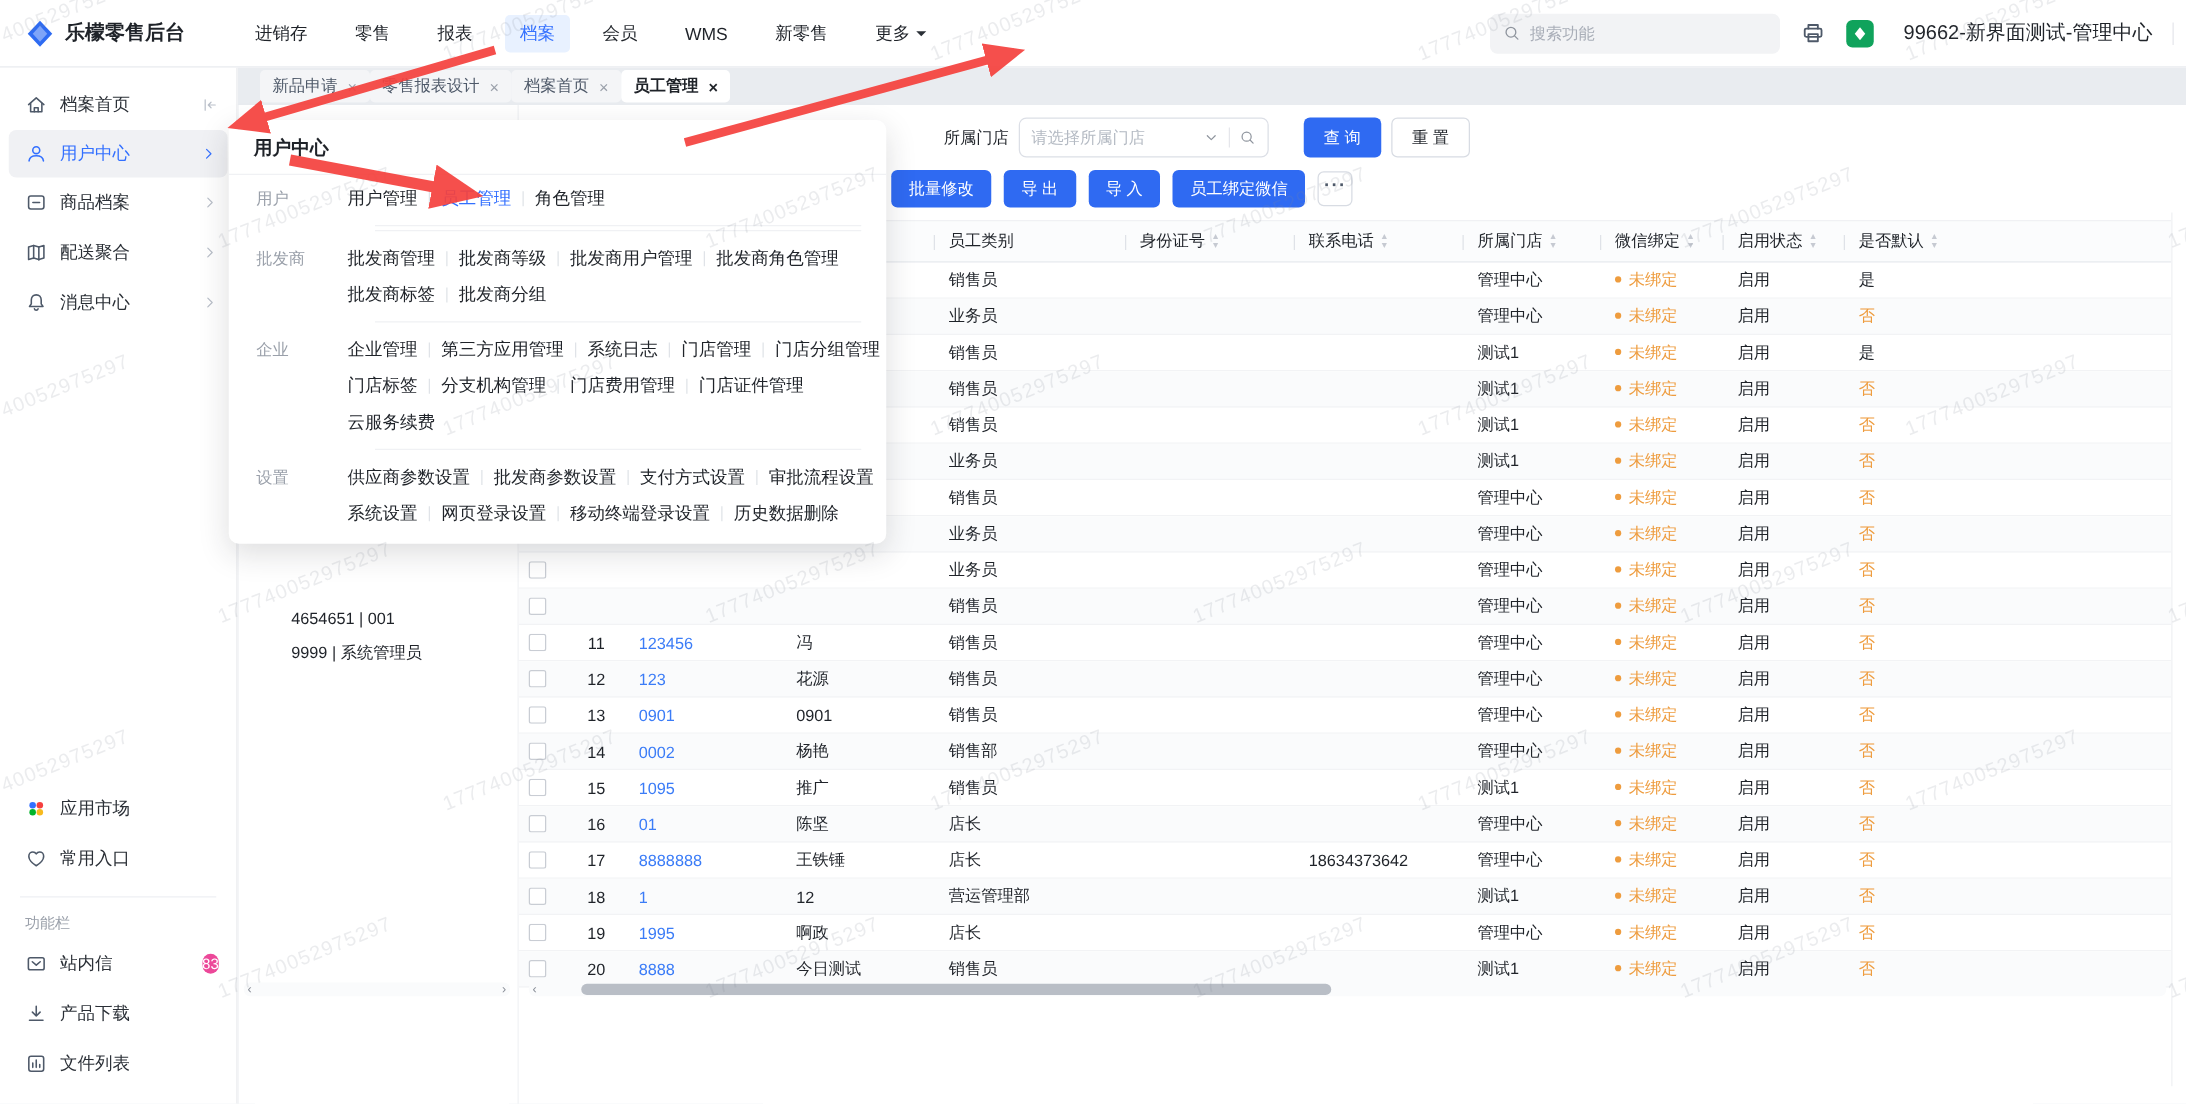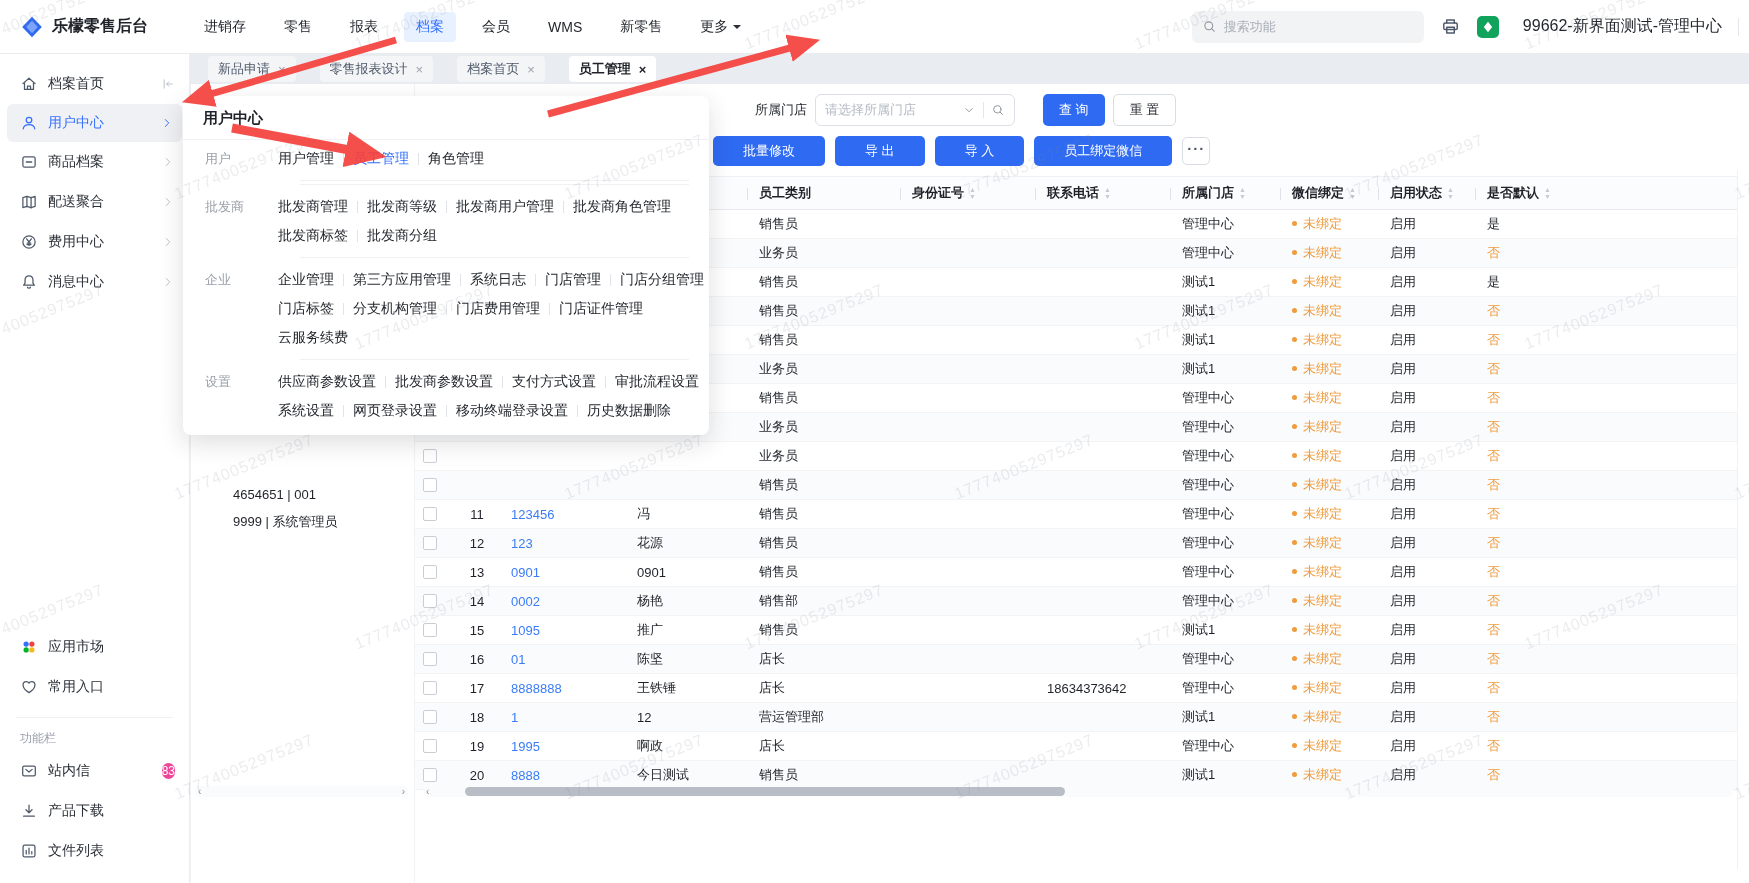--- a/index.html
+++ b/index.html
@@ -25,21 +25,21 @@
   .searchbox{width:232px;height:32px;background:#f2f3f5;border-radius:6px;display:flex;align-items:center;gap:7px;padding:0 10px;color:#a9aeb8;font-size:13px;}
   .searchbox .ico{width:15px;height:15px;color:#8f959e;}
   .navico{width:21px;height:21px;display:inline-flex;color:#4e5969;cursor:pointer;}
   .navico svg{width:100%;height:100%;stroke:currentColor;fill:none;stroke-width:1.4;stroke-linecap:round;stroke-linejoin:round;}
   .acct{display:flex;align-items:center;gap:24px;font-size:16px;cursor:pointer;white-space:nowrap;}
   .acct-ico{width:22px;height:22px;border-radius:5px;background:#10a35c;display:flex;align-items:center;justify-content:center;}
   .acct-ico svg{width:14px;height:14px;}
   .nav-divider{width:1px;height:18px;background:#e5e6eb;}
 
   
-  #tabbar{position:absolute;left:190px;top:54px;right:0;height:30px;background:#e9ecf0;display:flex;align-items:center;gap:24px;padding-left:18px;z-index:5;}
+  #tabbar{position:absolute;left:190px;top:54px;right:0;height:30px;background:#e9ecf0;display:flex;align-items:center;gap:0;padding-left:18px;z-index:5;}
   .tab{height:26px;padding:0 10px;border-radius:4px;background:#f4f5f7;color:#4e5969;font-size:13px;display:flex;align-items:center;gap:8px;cursor:pointer;white-space:nowrap;}
   .tab .x{color:#9aa0aa;font-size:13px;line-height:1;}
   .tab.active{background:#fff;color:#1f2329;font-weight:700;}
   .tab.active .x{color:#1f2329;}
 
   
   #sidebar{position:absolute;left:0;top:54px;width:190px;bottom:0;background:#fff;border-right:1px solid #ebedf0;display:flex;flex-direction:column;padding:10px 0 12px;z-index:6;}
   .side-item{height:40px;display:flex;align-items:center;gap:10px;padding:0 14px 0 20px;font-size:14px;color:#2a2f36;cursor:pointer;}
   .side-item .lbl{flex:1;white-space:nowrap;}
   .side-item.active{background:#f0f1f4;color:#3370ff;margin:0 7px;padding:0 8px 0 13px;border-radius:6px;height:38px;}
@@ -62,23 +62,23 @@
   .flabel{white-space:nowrap;}
   .select{width:200px;height:32px;border:1px solid #dcdfe6;border-radius:6px;background:#fff;display:flex;align-items:center;padding:0 9px;color:#b4bac3;gap:7px;cursor:pointer;}
   .select .ph{flex:1;font-size:13px;white-space:nowrap;overflow:hidden;}
   .select .ico{width:14px;height:14px;color:#8f959e;}
   .sel-div{width:1px;height:16px;background:#e5e6eb;}
   .btn{height:32px;padding:0 16px;border-radius:5px;font-size:13px;display:flex;align-items:center;justify-content:center;cursor:pointer;white-space:nowrap;}
   .btn.primary{background:var(--blue);color:#fff;}
   .btn.plain{background:#fff;border:1px solid #d8dce3;color:#1f2329;}
   .filter-row .btn.primary{margin-left:20px;}
   .toolbar{display:flex;align-items:center;gap:10px;margin:6px 0 8px 298px;height:34px;}
-  .toolbar .btn{height:30px;padding:0 30px;}
+  .toolbar .btn{height:30px;padding:0 14px;}
   .btn.more{width:28px;height:28px;padding:0 0 6px;border:1px solid #d8dce3;border-radius:5px;background:#fff;color:#4e5969;font-weight:700;letter-spacing:1px;font-size:15px;}
-  .thead{display:grid;grid-template-columns:var(--cols);height:34px;align-items:center;background:#fbfcfd;border-top:1px solid #f0f1f4;border-bottom:1px solid #e8eaee;font-weight:700;font-size:13px;}
+  .thead{display:grid;grid-template-columns:var(--cols);height:34px;align-items:center;background:#fbfcfd;border-top:1px solid #f0f1f4;border-bottom:1px solid #e8eaee;font-weight:400;font-size:13px;}
   .th{position:relative;padding-left:12px;display:flex;align-items:center;gap:5px;height:100%;}
   .th:not(.nosep)::before{content:"";position:absolute;left:0;top:11px;height:12px;width:1px;background:#dfe2e8;}
   .sorter{display:flex;flex-direction:column;gap:1px;cursor:pointer;}
   .sorter i{font-style:normal;font-size:7px;line-height:6px;color:#c6cad2;}
   .tbody .tr{display:grid;grid-template-columns:var(--cols);height:29px;align-items:center;font-size:13px;border-bottom:1px solid #f2f3f5;}
   .tbody .tr:nth-child(even){background:#fafbfc;}
   .td{padding-left:12px;overflow:hidden;white-space:nowrap;}
   .td.cb{padding-left:8px;display:flex;}
   .checkbox{width:14px;height:14px;border:1px solid #c9cdd4;border-radius:2px;background:#fff;cursor:pointer;}
   .td.no{padding-left:0;text-align:center;}
@@ -242,34 +242,20 @@
         </span>
       </div>
       <div class="side-item">
         <span class="ico">
           <svg viewBox="0 0 20 20">
             <path d="M3.2 5.2 7.7 3.8l4.6 1.4 4.5-1.4v11l-4.5 1.4-4.6-1.4-4.5 1.4z"></path>
             <path d="M7.7 3.8v11.4M12.3 5.2v11.4"></path>
           </svg>
         </span>
         <span class="lbl">配送聚合</span>
-        <span class="chev">
-          <svg viewBox="0 0 20 20">
-            <path d="m7.5 5 5 5-5 5"></path>
-          </svg>
-        </span>
-      </div>
-      <div class="side-item">
-        <span class="ico">
-          <svg viewBox="0 0 20 20">
-            <circle cx="10" cy="10" r="6.8"></circle>
-            <path d="M7.4 6.5 10 10m2.6-3.5L10 10m0 0v4M7.9 11.2h4.2M7.9 13h4.2"></path>
-          </svg>
-        </span>
-        <span class="lbl">费用中心</span>
         <span class="chev">
           <svg viewBox="0 0 20 20">
             <path d="m7.5 5 5 5-5 5"></path>
           </svg>
         </span>
       </div>
       <div class="side-item">
         <span class="ico">
           <svg viewBox="0 0 20 20">
             <path d="M10 3.2c-2.8 0-4.4 1.9-4.4 4.6v3.4L4 13.6h12l-1.6-2.4V7.8c0-2.7-1.6-4.6-4.4-4.6z"></path>

